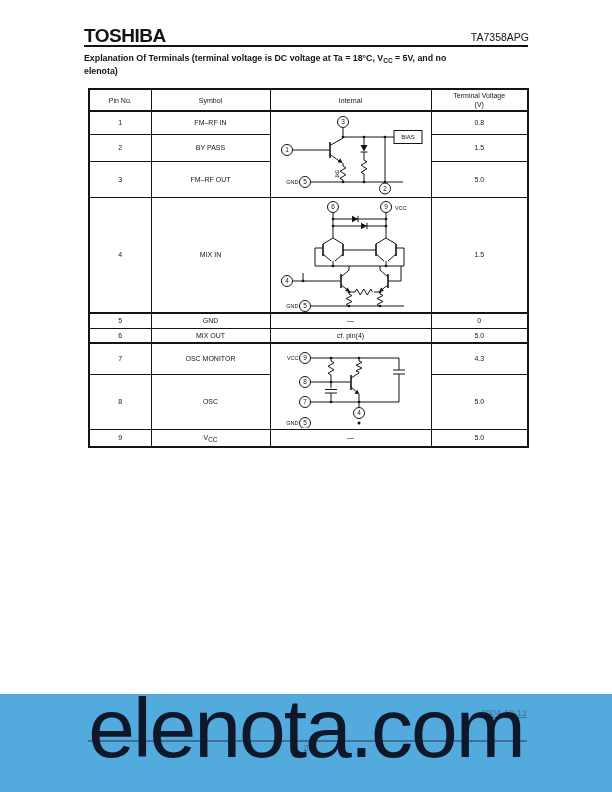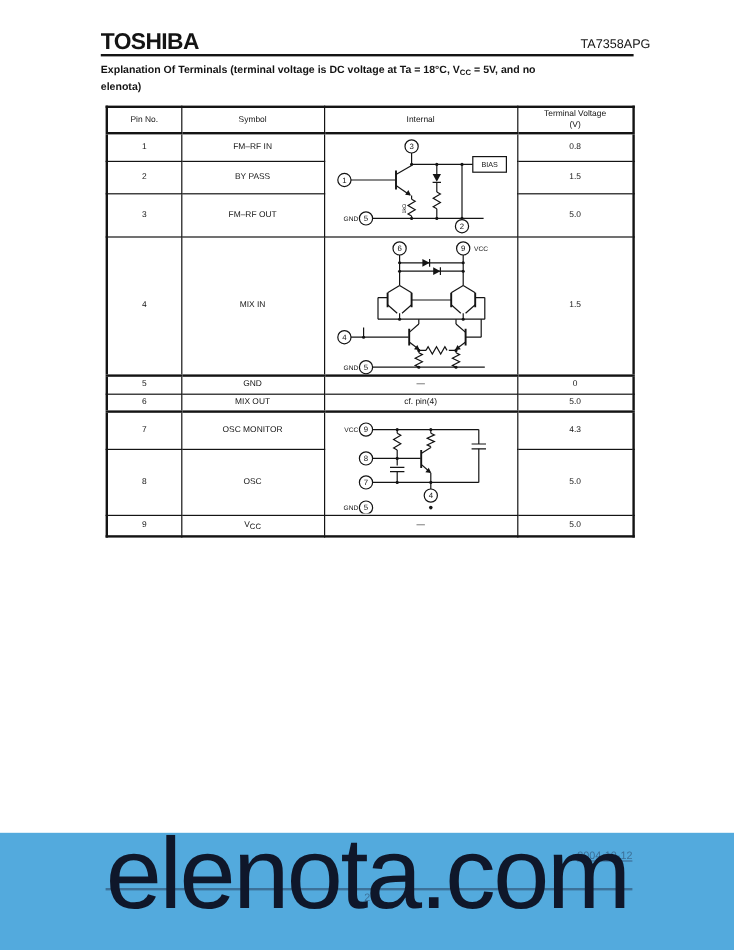--- a/index.html
+++ b/index.html
@@ -1,21 +1,21 @@
 <!DOCTYPE html>
 <html><head>
 <meta charset="utf-8">
 <style>
   html,body{margin:0;padding:0;background:#888;}
   .page{position:relative;width:612px;height:792px;background:#ffffff;margin:0 auto;
         font-family:"Liberation Sans", sans-serif;color:#141414;overflow:hidden;}
 
   
   .logo{position:absolute;left:84px;top:25px;font-size:19px;font-weight:bold;letter-spacing:-0.5px;}
-  .partno{position:absolute;top:31px;right:70px;font-size:10.5px;}
+  .partno{position:absolute;top:31px;right:83px;font-size:10.5px;}
   .rule-top{position:absolute;left:84px;top:45px;width:444px;height:2px;background:#141414;}
 
   
   .title{position:absolute;left:84px;top:53px;width:448px;font-size:8.8px;font-weight:bold;line-height:11.5px;}
   .sub{font-size:6.5px;vertical-align:-1.5px;}
 
   
   table.term{position:absolute;left:88px;top:88px;width:439px;border-collapse:collapse;table-layout:fixed;
              font-size:7px;border:2px solid #141414;}
   table.term td, table.term th{border:1px solid #141414;text-align:center;vertical-align:middle;

